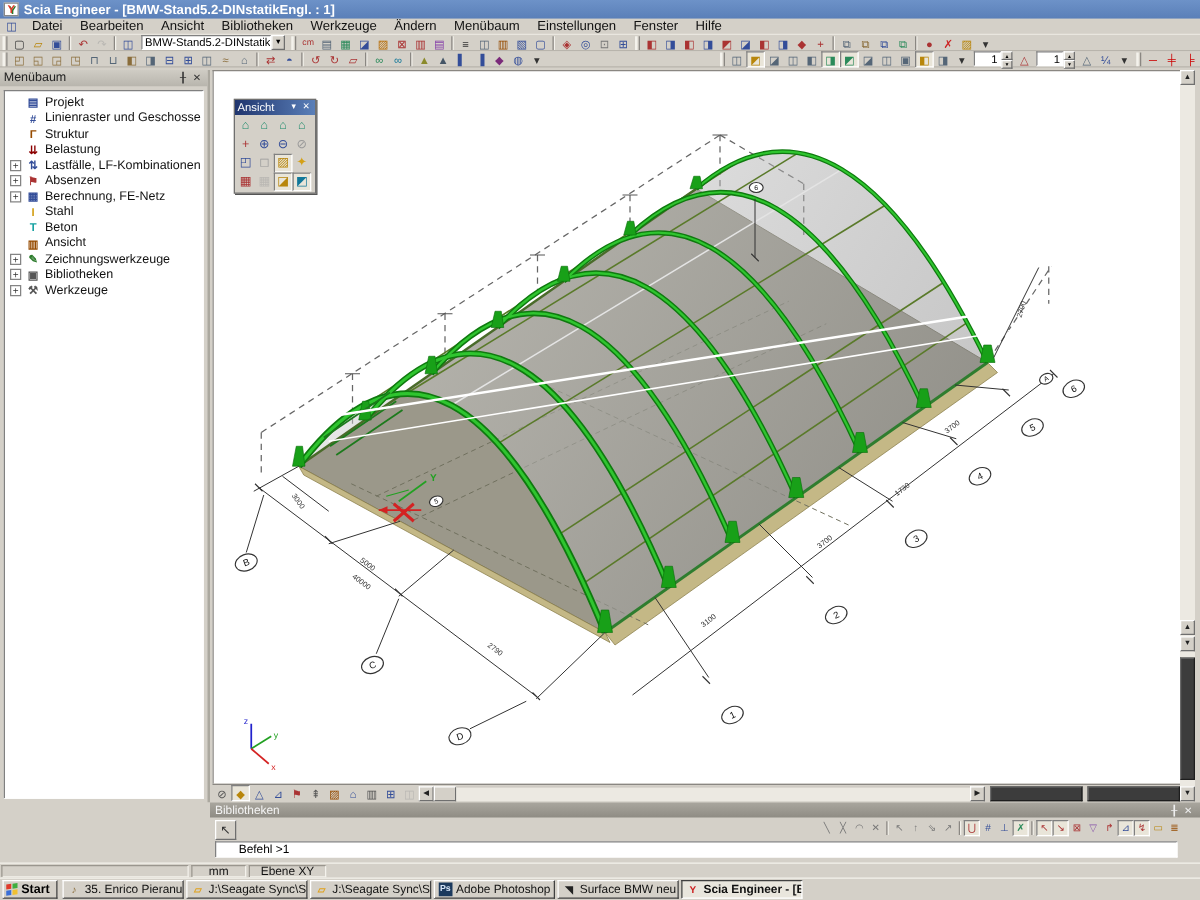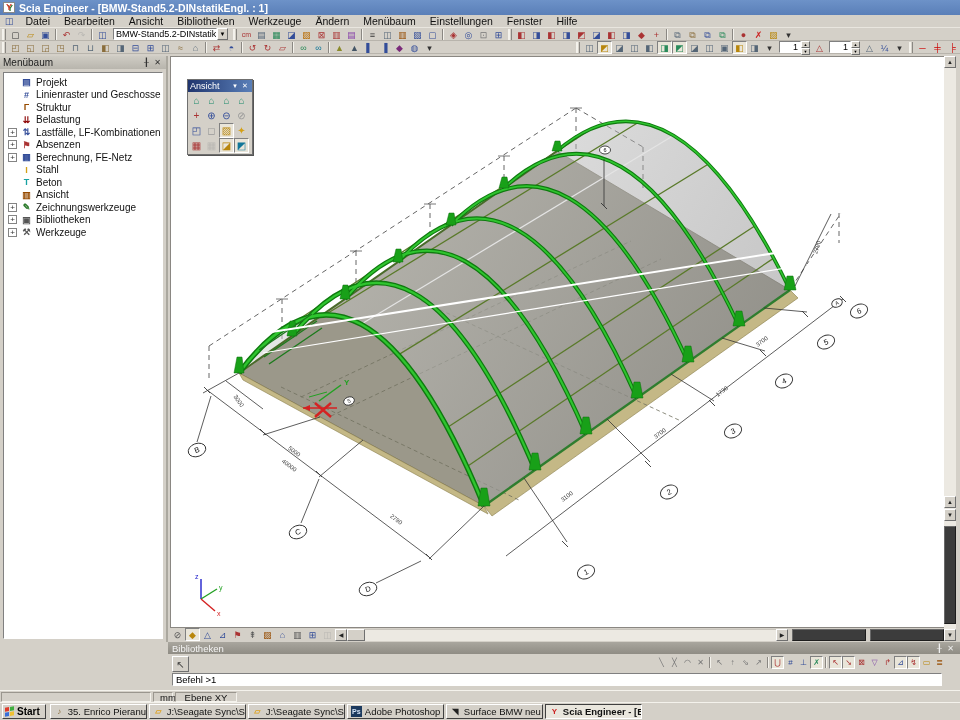--- a/index.html
+++ b/index.html
@@ -91,27 +91,27 @@
   #cmdpanel { position:absolute; left:168px; top:642px; width:792px; height:48px; background:#d4d0c8; }
   #cmdfill { position:absolute; left:0; top:642px; width:168px; height:48px; background:#d4d0c8; }
   #cmdpanel .phead { height:12px; display:flex; align-items:center; font-size:9.5px; color:#f4f4f4;
     background:linear-gradient(to bottom,#a9a69e,#8f8c84); padding:0 4px;}
   #cmdpanel .phead .pbtn { width:11px; text-align:center; font-size:8px; color:#eee;}
   #cmdtools { position:absolute; right:14px; top:14px; display:flex; align-items:center;}
   #cmdtools .tbtn { width:13px; height:13px; font-size:8px; line-height:12px;}
   #cmdpointer { position:absolute; left:4px; top:14px; width:17px; height:16px; background:#d4d0c8;
     border:1px solid; border-color:#fff #6f6f6f #6f6f6f #fff; font-size:10px; text-align:center; line-height:15px; color:#333;}
   #cmdinput { position:absolute; left:4px; top:31px; width:770px; height:13px; background:#fff;
-    border:1px solid; border-color:#808080 #fff #fff #808080; font-size:9.5px; line-height:12px; padding-left:3px; color:#000;}
+    border:1px solid; border-color:#808080 #fff #fff #808080; font-size:9.5px; line-height:12px; padding-left:18px; color:#000;}
 
   
   #statusbar { position:absolute; left:0; top:690px; width:960px; height:12px; background:#d4d0c8;
     display:flex; align-items:stretch; font-size:9.5px; color:#111; border-top:1px solid #f4f2ec;}
   .scell { border:1px solid; border-color:#9a968e #f4f2ec #f4f2ec #9a968e; margin:1px 1px 0 1px; line-height:9px; padding:0 6px; }
-  .scell.c0 { width:150px; } .scell.c1 { width:20px; text-align:center;} .scell.c2 { width:62px; text-align:center;} .scell.c3 { flex:1; }
+  .scell.c0 { width:150px; } .scell.c1 { width:44px; text-align:center;} .scell.c2 { width:62px; text-align:center;} .scell.c3 { flex:1; }
 
   
   #taskbar { position:absolute; left:0; top:702px; width:960px; height:18px; background:#d4d0c8;
     border-top:1px solid #f4f2ec; display:flex; align-items:center; padding:1px 2px;}
   #startbtn { height:15px; display:flex; align-items:center; background:#d4d0c8; font-weight:bold; font-size:10px;
     border:1px solid; border-color:#fff #404040 #404040 #fff; padding:0 5px 0 2px; margin-right:4px; flex:0 0 auto;}
   #startbtn .flag { display:grid; grid-template-columns:4px 4px; grid-template-rows:4px 4px; gap:1px; margin-right:3px; transform:skewY(-8deg);}
   #startbtn .flag i { display:block; }
   .task { height:15px; width:97px; display:flex; align-items:center; font-size:9.5px; color:#111;
     border:1px solid; border-color:#fff #404040 #404040 #fff; background:#d4d0c8; margin-right:2px;

